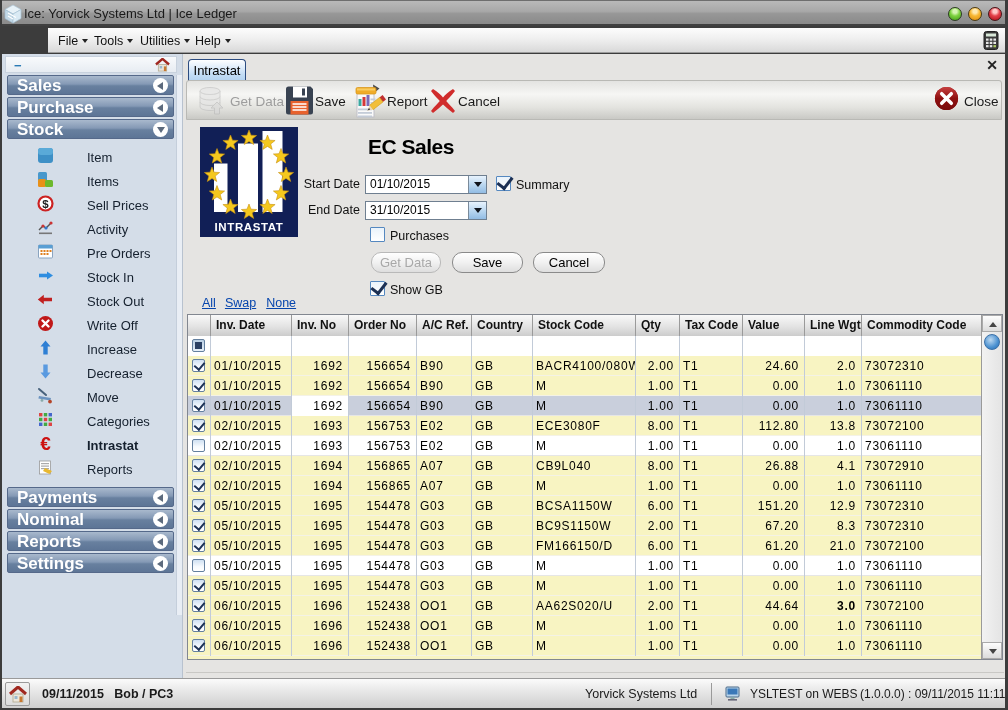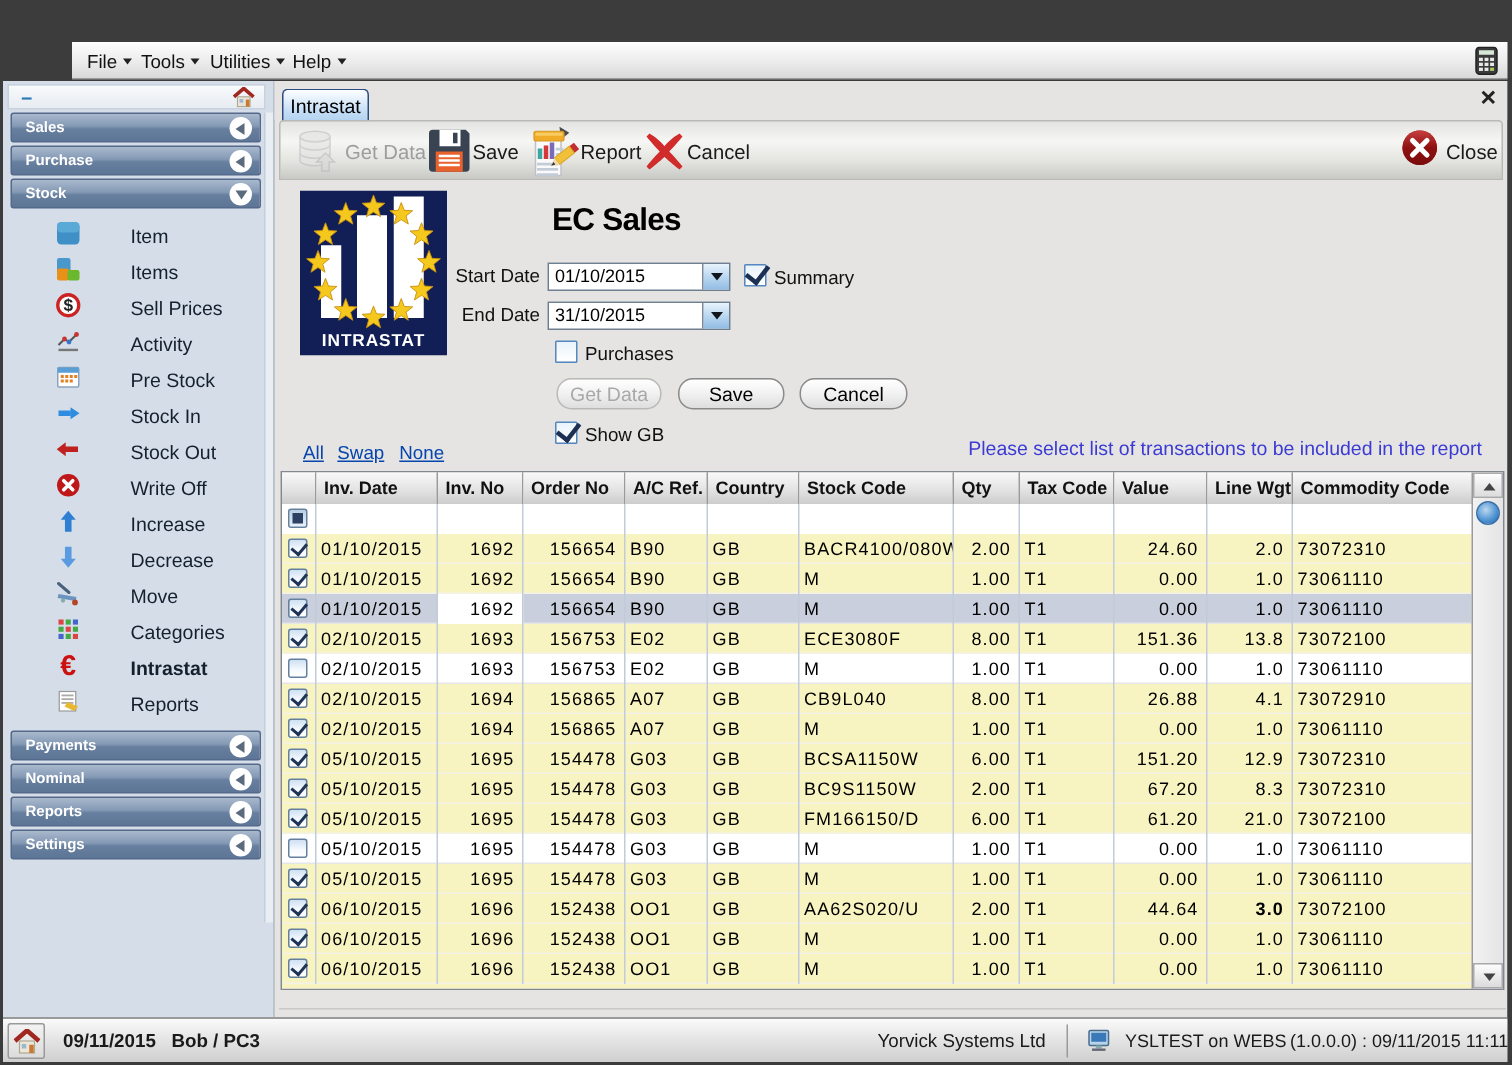--- a/index.html
+++ b/index.html
@@ -21,21 +21,21 @@
 #menubar { position:absolute; left:0; top:28px; width:1008px; height:25px;
   background:linear-gradient(#fdfdfd, #ececec 55%, #d9d9d9); border-bottom:1px solid #9b9b9b;margin-left:48px; }
 .menuitem { position:absolute; top:6px; font-size:12.5px; color:#111; }
 .mcaret { display:inline-block; margin-left:4px; width:0; height:0; border-left:3.5px solid transparent; border-right:3.5px solid transparent; border-top:4px solid #222; vertical-align:2px;}
 
 
 #sidebar { position:absolute; left:2px; top:54px; width:181px; height:624px; background:#d4dde8; border-right:1px solid #b8c2cf; }
 #sb-top { position:absolute; left:3px; top:2px; width:172px; height:17px; background:linear-gradient(#f8fafc,#e7ecf2); border:1px solid #c8d2de; }
 .sb-head { position:absolute; left:5px; width:167px; height:20px; border-radius:2px;
   background:linear-gradient(#a9b9cd, #8499b5 45%, #68809f 55%, #5d7596);
-  border:1px solid #55698a; color:#fff; font-size:10px; font-weight:bold; line-height:19px; padding-left:9px; }
+  border:1px solid #55698a; color:#fff; font-size:17px; font-weight:bold; line-height:19px; padding-left:9px; }
 .sb-circ { position:absolute; right:5px; top:2px; width:15px; height:15px; background:#fff; border-radius:50%; }
 .sb-circ:after { content:""; position:absolute; }
 .circ-left:after { left:4px; top:3.5px; border-top:4px solid transparent; border-bottom:4px solid transparent; border-right:6px solid #5c6a7d; }
 .circ-down:after { left:3.5px; top:5px; border-left:4px solid transparent; border-right:4px solid transparent; border-top:6px solid #5c6a7d; }
 .sb-item { position:absolute; left:30px; font-size:13px; color:#15202e; }
 .sb-item .lbl { position:absolute; left:55px; top:1px; white-space:nowrap; }
 .sb-ico { position:absolute; left:5px; top:-2px; width:17px; height:17px; }
 
 
 #main { position:absolute; left:183px; top:54px; width:822px; height:624px; background:#e5e4e2; }
@@ -79,20 +79,32 @@
 
 #statusbar { position:absolute; left:0; top:678px; width:1008px; height:30px; background:linear-gradient(#fbfbfb,#e8e8e8 40%,#cfcfcf); border-top:1px solid #9a9a9a; }
 #statusbar .stext { position:absolute; top:8px; font-size:12.5px; color:#1a1a1a; white-space:nowrap; }
 #homebtn { position:absolute; left:5px; top:3px; width:25px; height:24px; background:linear-gradient(#f2f2f2,#dcdcdc); border:1px solid #9a9a9a; border-radius:2px; }
 #winborder { position:absolute; left:0; top:0; width:1008px; height:710px; border-left:2px solid #3c3c3c; border-right:3px solid #3c3c3c; border-bottom:2px solid #3c3c3c; pointer-events:none; }
 </style>
 </head>
 <body>
 <div id="win">
 
+<div id="titlebar">
+  <svg style="position:absolute;left:3px;top:3px" width="20" height="20" viewBox="0 0 20 20">
+    <polygon points="10,1 18,5.5 10,10 2,5.5" fill="#e8f2f8" stroke="#b0c8d8" stroke-width="0.7"></polygon>
+    <polygon points="2,5.5 10,10 10,19 2,14.5" fill="#c2d8e6" stroke="#a0bcd0" stroke-width="0.7"></polygon>
+    <polygon points="18,5.5 10,10 10,19 18,14.5" fill="#daeaf4" stroke="#a8c4d6" stroke-width="0.7"></polygon>
+    <path d="M5 12 l5 3 M5 9 l8 4.5" stroke="#ffffff" stroke-width="1.2"></path>
+  </svg>
+  <div id="titletext">Ice: Yorvick Systems Ltd | Ice Ledger</div>
+  <div class="tl" id="tl-g"></div>
+      <div class="tl" id="tl-y"></div>
+      <div class="tl" id="tl-r"></div>
+</div>
 
 <div id="menubar">
   <span class="menuitem" style="left:10px">File<span class="mcaret"></span></span>
   <span class="menuitem" style="left:46px">Tools<span class="mcaret"></span></span>
   <span class="menuitem" style="left:92px">Utilities<span class="mcaret"></span></span>
   <span class="menuitem" style="left:147px">Help<span class="mcaret"></span></span>
   <svg style="position:absolute;left:934px;top:3px" width="18" height="19" viewBox="0 0 18 19">
     <rect x="2" y="0.5" width="14" height="18" rx="2.5" fill="#3a3a3a" stroke="#222"></rect>
     <rect x="4" y="2.5" width="10" height="3" fill="#d8e8d8"></rect>
     <g fill="#e8e8e8">
@@ -187,21 +199,21 @@
           <g fill="#e08020">
             <rect x="3.5" y="7" width="2" height="2"></rect>
             <rect x="6.5" y="7" width="2" height="2"></rect>
             <rect x="9.5" y="7" width="2" height="2"></rect>
             <rect x="3.5" y="10" width="2" height="2"></rect>
             <rect x="6.5" y="10" width="2" height="2"></rect>
             <rect x="9.5" y="10" width="2" height="2"></rect>
             <rect x="12.5" y="7" width="2" height="2"></rect>
           </g>
         </svg>
-        <span class="lbl">Pre Stock</span>
+        <span class="lbl">Pre Orders</span>
       </div>
   <div class="sb-item" style="top:215px;">
         <svg class="sb-ico" viewBox="0 0 17 17">
           <path d="M2 8.5 h8 v-4 l6 4 -6 4 v-4z" fill="#2e8de0" transform="translate(0,0)"></path>
           <path d="M2 6.7 h8.2 v3.6 H2z" fill="#2e8de0"></path>
         </svg>
         <span class="lbl">Stock In</span>
       </div>
   <div class="sb-item" style="top:239px;">
         <svg class="sb-ico" viewBox="0 0 17 17">
@@ -380,21 +392,20 @@
   <div class="cbx" style="left:187px;top:173px;"></div>
   <span class="flabel" style="left:207px;top:175px;">Purchases</span>
   <div class="btn disabled" style="left:188px;top:198px;width:70px;">Get Data</div>
   <div class="btn" style="left:269px;top:198px;width:71px;">Save</div>
   <div class="btn" style="left:350px;top:198px;width:72px;">Cancel</div>
   <div class="cbx checked" style="left:187px;top:227px;"></div>
   <span class="flabel" style="left:207px;top:229px;">Show GB</span>
   <div class="linkrow" style="position:absolute;left:19px;top:239px;">
     <a style="margin-right:9px;">All</a><a style="margin-right:10px;">Swap</a><a>None</a>
   </div>
-  <div id="pleasetxt" style="top:237px;right:17px;">Please select list of transactions to be included in the report</div>
 </div>
 
 <div id="grid">
   <div class="grow" style="top:0;height:21px;">
     <span class="gcell ghead" style="left:0px;width:23px;height:21px;line-height:21px;padding-left:5px;"></span>
     <span class="gcell ghead" style="left:23px;width:81px;height:21px;line-height:21px;padding-left:5px;">Inv. Date</span>
     <span class="gcell ghead" style="left:104px;width:57px;height:21px;line-height:21px;padding-left:5px;">Inv. No</span>
     <span class="gcell ghead" style="left:161px;width:68px;height:21px;line-height:21px;padding-left:5px;">Order No</span>
     <span class="gcell ghead" style="left:229px;width:55px;height:21px;line-height:21px;padding-left:5px;">A/C Ref.</span>
     <span class="gcell ghead" style="left:284px;width:61px;height:21px;line-height:21px;padding-left:5px;">Country</span>
@@ -474,21 +485,21 @@
           <span class="gcb chk"></span>
         </span>
     <span class="gcell gl" style="left:23px;width:81px;">02/10/2015</span>
     <span class="gcell gr" style="left:104px;width:57px;">1693</span>
     <span class="gcell gr" style="left:161px;width:68px;">156753</span>
     <span class="gcell gl" style="left:229px;width:55px;">E02</span>
     <span class="gcell gl" style="left:284px;width:61px;">GB</span>
     <span class="gcell gl" style="left:345px;width:103px;">ECE3080F</span>
     <span class="gcell gr" style="left:448px;width:44px;">8.00</span>
     <span class="gcell gl" style="left:492px;width:63px;">T1</span>
-    <span class="gcell gr" style="left:555px;width:62px;">151.36</span>
+    <span class="gcell gr" style="left:555px;width:62px;">112.80</span>
     <span class="gcell gr" style="left:617px;width:57px;">13.8</span>
     <span class="gcell gl" style="left:674px;width:121px;border-right:none;">73072100</span>
   </div>
   <div class="grow" style="top:121px;background:#ffffff;border-bottom:1px solid #e6e6e6;height:20px;">
     <span class="gcell" style="left:0px;width:23px;">
           <span class="gcb"></span>
         </span>
     <span class="gcell gl" style="left:23px;width:81px;">02/10/2015</span>
     <span class="gcell gr" style="left:104px;width:57px;">1693</span>
     <span class="gcell gr" style="left:161px;width:68px;">156753</span>

